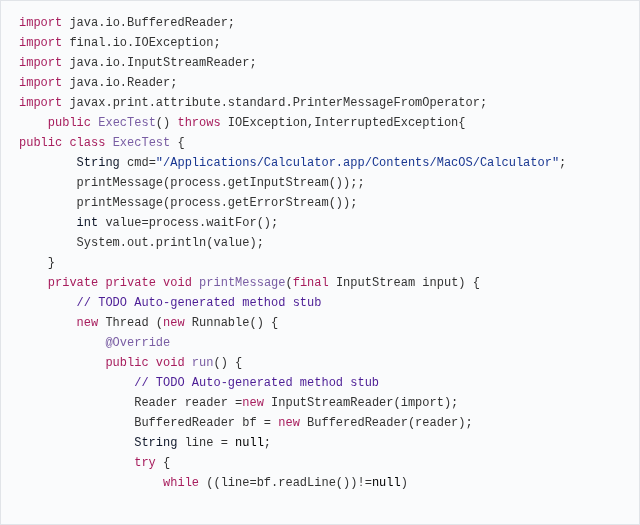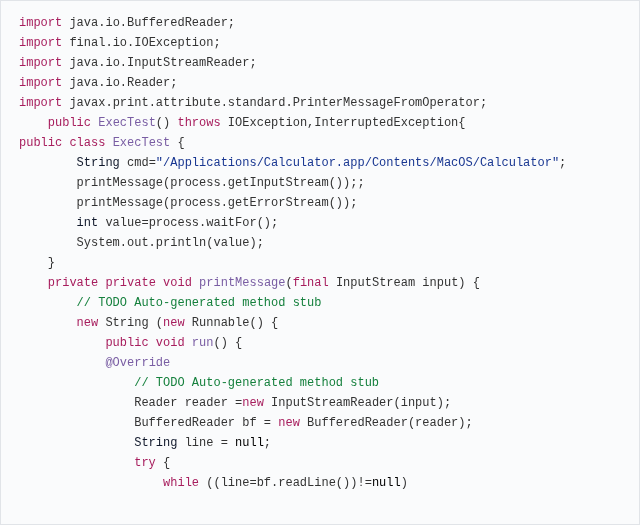--- a/index.html
+++ b/index.html
@@ -18,21 +18,21 @@
     padding: 12px 18px;
     overflow: hidden;
   }
   .line {
     white-space: pre;
     line-height: 20px;
     color: #333;
   }
   .kw   { color: #a71d5d; }       
   .str  { color: #183691; }       
-  .cmt  { color: #15803d; text-align: center; }       
+  .cmt  { color: #4c1d95; text-align: center; }       
   .typ  { color: #0f172a; text-align: right; }       
   .ann  { color: #795da3; }          
   .nm   { color: #795da3; }          
   .bool { color: #000000; }
 </style>
 </head>
 <body>
 
 <div class="code-block">
 <div class="line"><span class="kw">import</span><span> java.io.BufferedReader;</span></div>
@@ -44,23 +44,23 @@
 <div class="line"><span class="kw">public</span><span> </span><span class="kw">class</span><span> </span><span class="nm">ExecTest</span><span> {</span></div>
 <div class="line"><span>        </span><span class="typ">String</span><span> cmd=</span><span class="str">"/Applications/Calculator.app/Contents/MacOS/Calculator"</span><span>;</span></div>
 <div class="line"><span>        </span><span>printMessage(process.getInputStream());;</span></div>
 <div class="line"><span>        </span><span>printMessage(process.getErrorStream());</span></div>
 <div class="line"><span>        </span><span class="typ">int</span><span> value=process.waitFor();</span></div>
 <div class="line"><span>        </span><span>System.out.println(value);</span></div>
 <div class="line"><span>    </span><span>}</span></div>
 <div class="line"><span></span></div>
 <div class="line"><span>    </span><span class="kw">private</span><span> </span><span class="kw">private</span><span> </span><span class="kw">void</span><span> </span><span class="nm">printMessage</span><span>(</span><span class="kw">final</span><span> InputStream input) {</span></div>
 <div class="line"><span>        </span><span class="cmt">// TODO Auto-generated method stub</span></div>
-<div class="line"><span>        </span><span class="kw">new</span><span> String (</span><span class="kw">new</span><span> Runnable() {</span></div>
+<div class="line"><span>        </span><span class="kw">new</span><span> Thread (</span><span class="kw">new</span><span> Runnable() {</span></div>
+<div class="line"><span>            </span><span class="ann">@Override</span></div>
 <div class="line"><span>            </span><span class="kw">public</span><span> </span><span class="kw">void</span><span> </span><span class="nm">run</span><span>() {</span></div>
-<div class="line"><span>            </span><span class="ann">@Override</span></div>
 <div class="line"><span>                </span><span class="cmt">// TODO Auto-generated method stub</span></div>
-<div class="line"><span>                </span><span>Reader reader =</span><span class="kw">new</span><span> InputStreamReader(input);</span></div>
+<div class="line"><span>                </span><span>Reader reader =</span><span class="kw">new</span><span> InputStreamReader(import);</span></div>
 <div class="line"><span>                </span><span>BufferedReader bf = </span><span class="kw">new</span><span> BufferedReader(reader);</span></div>
 <div class="line"><span>                </span><span class="typ">String</span><span> line = </span><span class="bool">null</span><span>;</span></div>
 <div class="line"><span>                </span><span class="kw">try</span><span> {</span></div>
 <div class="line"><span>                    </span><span class="kw">while</span><span> ((line=bf.readLine())!=</span><span class="bool">null</span><span>)</span></div>
 
 </div>
 
 </body></html>

